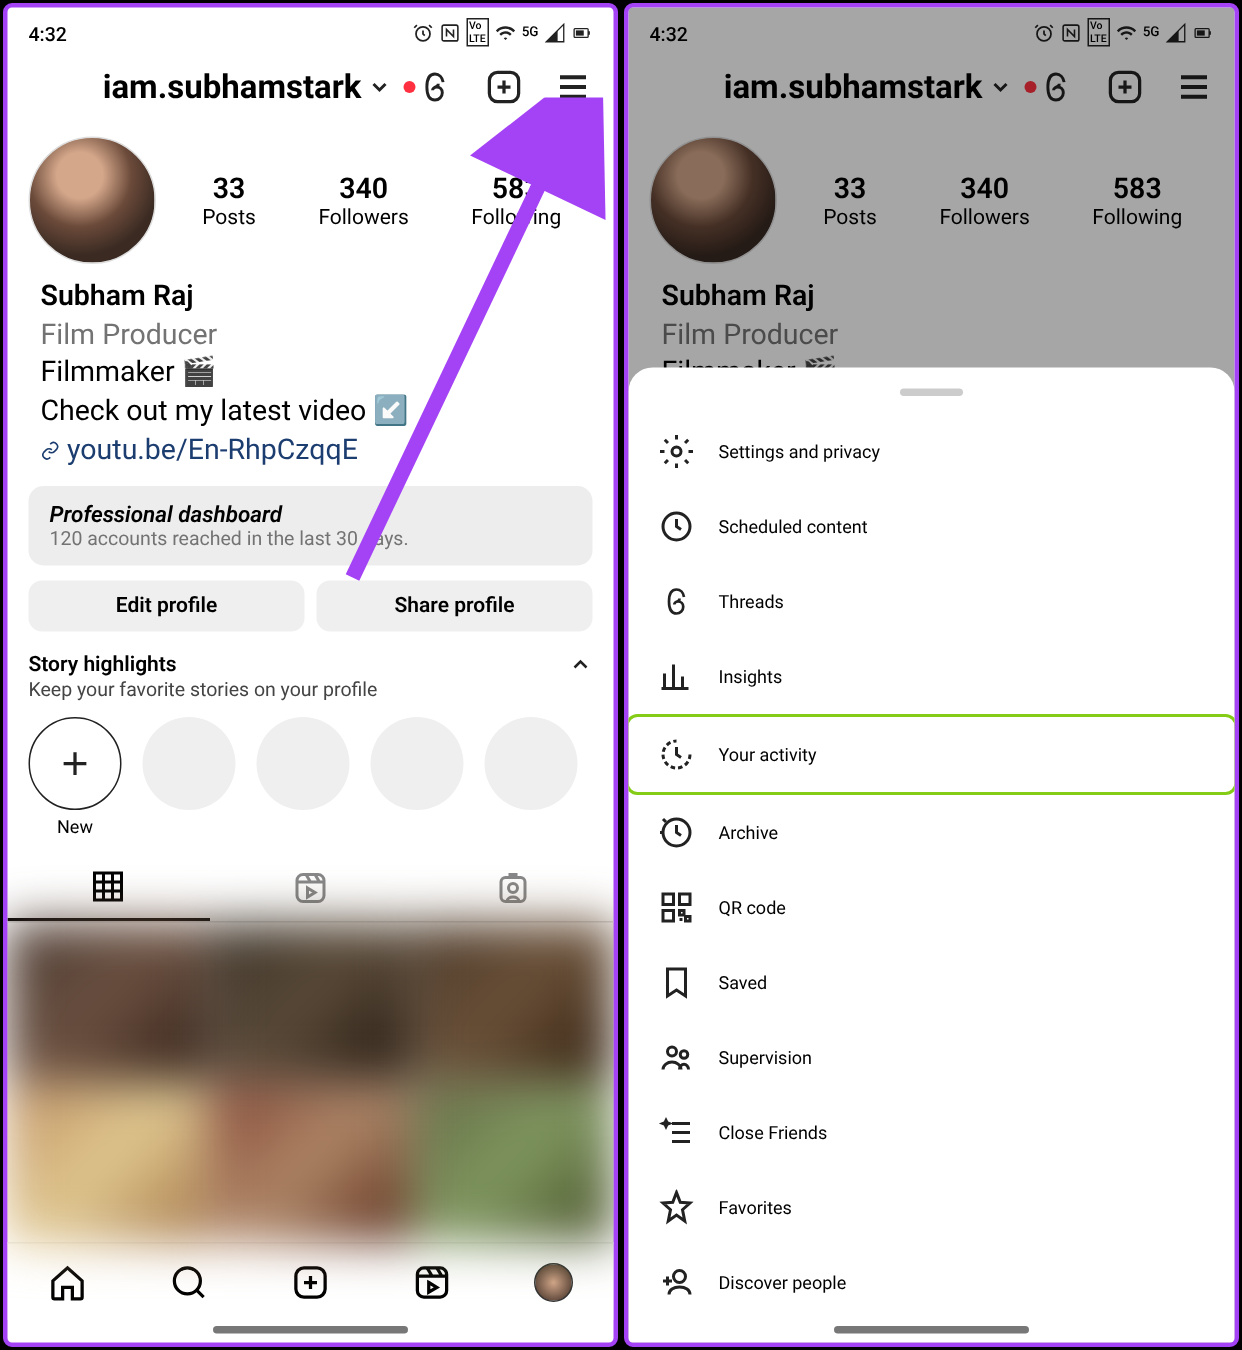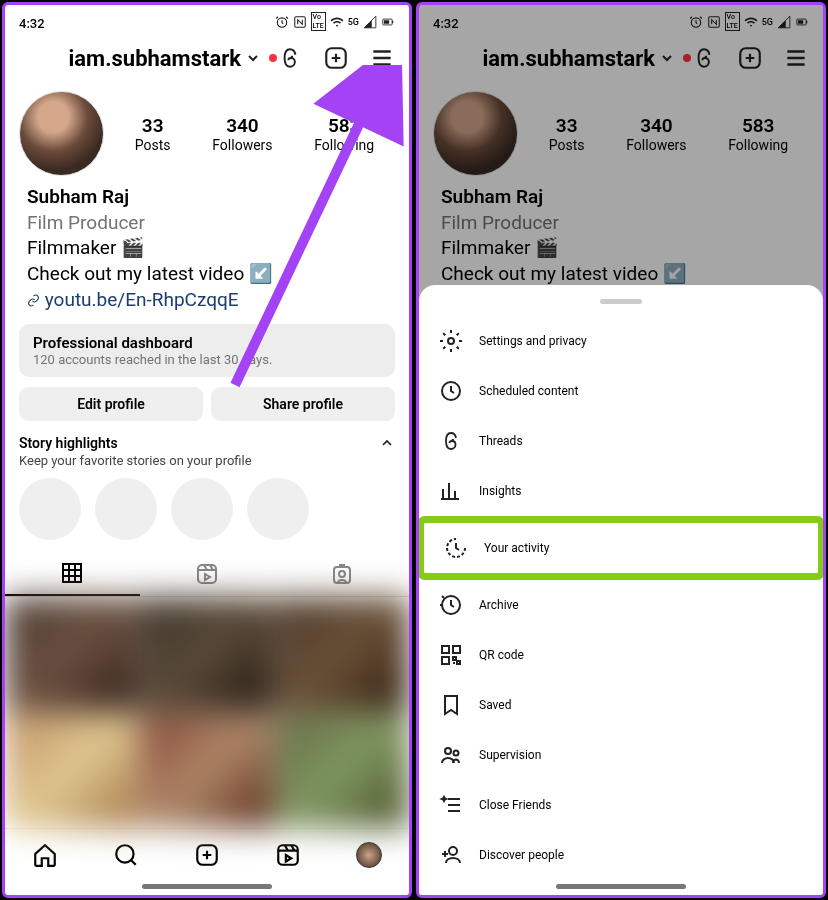--- a/index.html
+++ b/index.html
@@ -22,21 +22,21 @@
 .stats { flex: 1; display: flex; justify-content: space-around; margin-left: 10px; }
 .stat { text-align: center; }
 .stat-num { font-size: 19px; font-weight: 600; }
 .stat-label { font-size: 14px; }
 .bio { padding: 0 22px; font-size: 19px; line-height: 1.35; }
 .bio .name { font-weight: 600; }
 .bio .category { color: #737373; }
 .bio .link { color: #1c3d70; }
 .bio .link svg { width: 13px; height: 13px; vertical-align: -1px; }
 .dashboard { margin: 12px 14px 0; background: #ededed; border-radius: 10px; padding: 10px 14px; }
-.dashboard .title { font-weight: 600; font-size: 15px; }
+.dashboard .title { font-weight: 600; font-size: 15px; font-style: italic; }
 .dashboard .sub { color: #737373; font-size: 13px; }
 .btn-row { display: flex; gap: 8px; padding: 10px 14px 0; }
 .btn { flex: 1; background: #efefef; border-radius: 9px; height: 34px; display: flex; align-items: center; justify-content: center; font-weight: 600; font-size: 14px; }
 .highlights-hdr { padding: 14px 14px 2px; display: flex; justify-content: space-between; align-items: flex-end; }
 .highlights-hdr .t { font-weight: 600; font-size: 14px; }
 .highlights-sub { padding: 0 14px; font-size: 13px; color: #444; }
 .highlights-row { display: flex; gap: 14px; padding: 10px 14px 6px; }
 .hl { text-align: center; font-size: 12px; }
 .hl .circ { width: 62px; height: 62px; border-radius: 50%; background: #efefef; }
 .hl.newitem .circ { background: #fff; border: 1px solid #222; display: flex; align-items: center; justify-content: center; }
@@ -54,21 +54,21 @@
 .grid .cell:nth-child(6) { background: linear-gradient(135deg,#606840,#809860,#404820); }
 .bottom-nav { height: 52px; display: flex; align-items: center; justify-content: space-around; border-top: 1px solid #eee; background: #fff; }
 .bottom-nav svg { width: 26px; height: 26px; }
 .nav-avatar { width: 26px; height: 26px; border-radius: 50%; background: radial-gradient(circle,#d4a78a,#3a2a22); border: 1px solid #333; }
 .gesture-bar { height: 5px; width: 130px; background: #777; border-radius: 3px; margin: 4px auto 6px; }
 .arrow { position: absolute; width: 220px; height: 340px; top: 60px; left: 180px; z-index: 3; pointer-events: none; }
 .menu-sheet { position: absolute; bottom: 0; left: 0; right: 0; background: #fff; border-radius: 16px 16px 0 0; z-index: 10; padding: 10px 0 0; }
 .sheet-handle { width: 42px; height: 5px; background: #ccc; border-radius: 3px; margin: 4px auto 12px; }
 .menu-item { display: flex; align-items: center; gap: 16px; padding: 13px 20px; font-size: 12px; }
 .menu-item svg { width: 24px; height: 24px; flex-shrink: 0; }
-.highlight-box { border: 7px solid #84cc16; border-radius: 8px; margin: 0 -2px; }
+.highlight-box { border: 2px solid #84cc16; border-radius: 8px; margin: 0 -2px; }
 .phone2-top { position: relative; z-index: 1; }
 </style>
 </head>
 <body>
 
 <div class="phone">
   <div class="status-bar">
     <div class="status-left">
       <span>4:32</span>
       <svg viewBox="0 0 24 24" fill="#222">
@@ -169,20 +169,28 @@
   </div>
 
   <div class="highlights-hdr">
     <span class="t">Story highlights</span>
     <svg width="16" height="16" viewBox="0 0 24 24" fill="none" stroke="#222" stroke-width="2.5">
         <path d="M6 15l6-6 6 6"></path>
       </svg>
   </div>
   <div class="highlights-sub">Keep your favorite stories on your profile</div>
   <div class="highlights-row">
+    <div class="hl newitem">
+        <div class="circ">
+          <svg width="26" height="26" viewBox="0 0 24 24" fill="none" stroke="#222" stroke-width="2">
+            <path d="M12 5v14M5 12h14"></path>
+          </svg>
+        </div>
+        <span class="lbl">New</span>
+      </div>
     <div class="hl">
         <div class="circ"></div>
       </div>
     <div class="hl">
         <div class="circ"></div>
       </div>
     <div class="hl">
         <div class="circ"></div>
       </div>
     <div class="hl">
@@ -402,20 +410,26 @@
       </div>
     <div class="menu-item">
         <svg viewBox="0 0 24 24" fill="none" stroke="#222" stroke-width="2">
           <path d="M9 6h12M9 12h12M9 18h12"></path>
           <path d="M5 4l.7 1.5L7 6l-1.3.5L5 8l-.7-1.5L3 6l1.3-.5z" fill="#222"></path>
         </svg>
         <span>Close Friends</span>
       </div>
     <div class="menu-item">
         <svg viewBox="0 0 24 24" fill="none" stroke="#222" stroke-width="2">
+          <path d="M12 2l2.5 6.5L21 9l-5 4.5L17.5 21 12 17l-5.5 4L8 13.5 3 9l6.5-.5z"></path>
+        </svg>
+        <span>Favorites</span>
+      </div>
+    <div class="menu-item">
+        <svg viewBox="0 0 24 24" fill="none" stroke="#222" stroke-width="2">
           <circle cx="14" cy="8" r="4"></circle>
           <path d="M7 20c0-3 3-5 7-5s7 2 7 5M3 11h6M6 8v6"></path>
         </svg>
         <span>Discover people</span>
       </div>
     <div class="gesture-bar"></div>
   </div>
 </div>
 
 </body></html>

